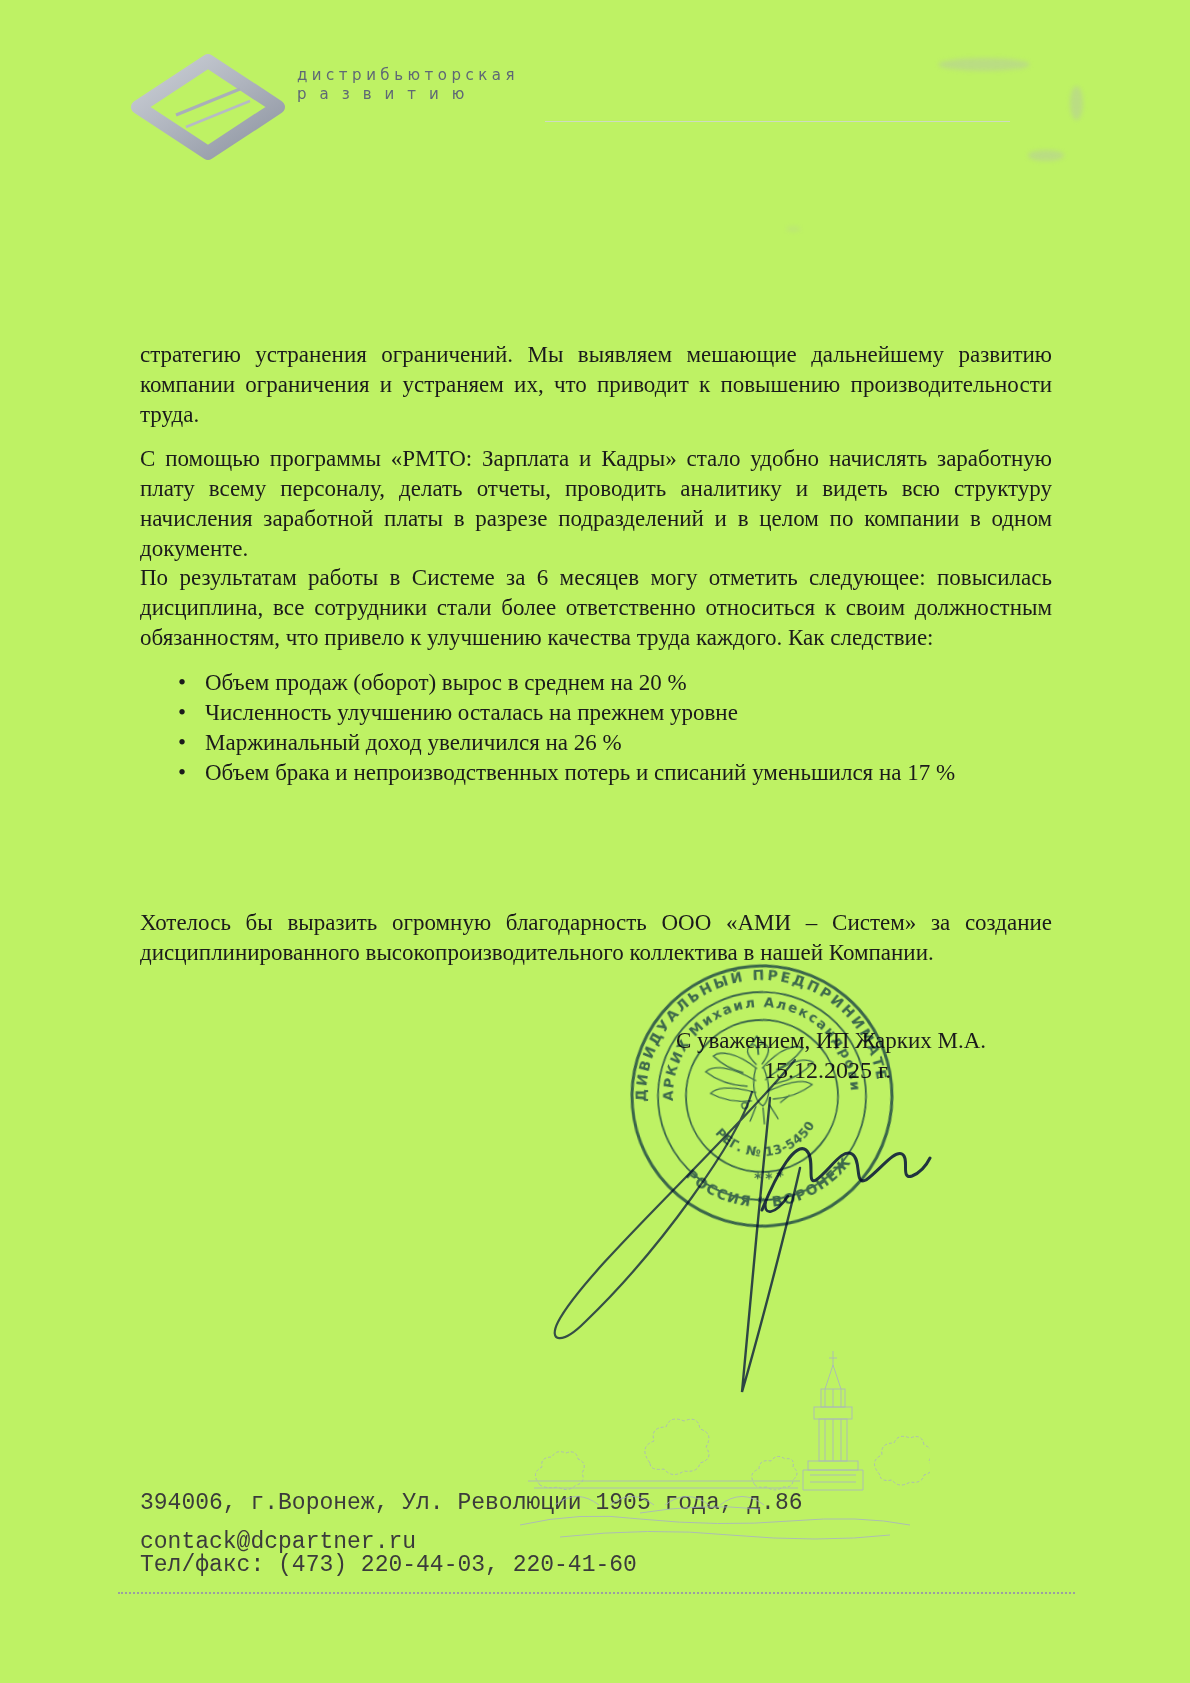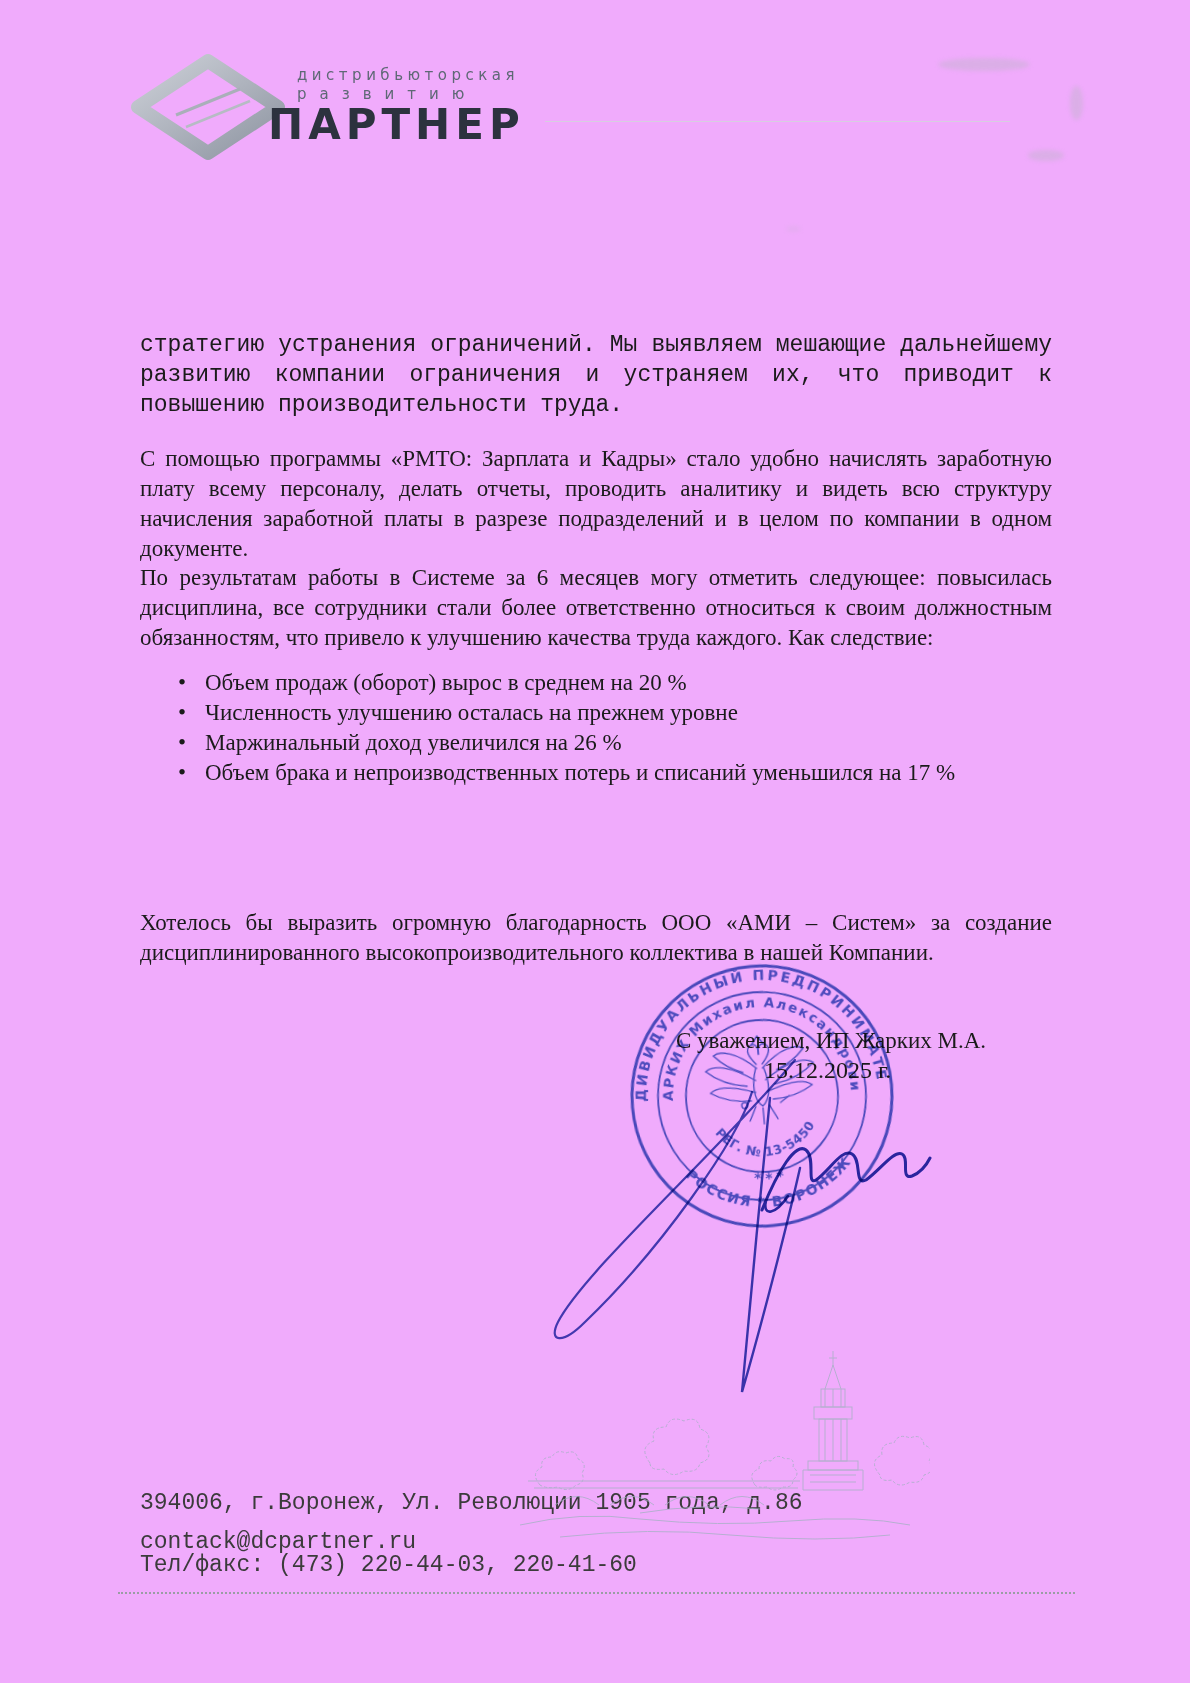--- a/index.html
+++ b/index.html
@@ -1,19 +1,19 @@
 <!DOCTYPE html>
 <html><head>
 <meta charset="utf-8">
 <style>
   * { margin:0; padding:0; box-sizing:border-box; }
   html,body { background:#e9e9e9; }
   .page {
     position:relative; width:1190px; height:1683px; margin:0 auto;
-    background:#f0abfc; overflow:hidden;
+    background:#bef264; overflow:hidden;
     font-family:"Liberation Serif","DejaVu Serif",serif; color:#1b1b1b;
   }
   
   .logo-icon { position:absolute; left:130px; top:52px; }
   .tagline { position:absolute; left:297px; top:66px; width:260px;
     font-family:"DejaVu Sans","Liberation Sans",sans-serif;
     font-size:15px; letter-spacing:4.5px; color:#5e6875; }
   .tagline2 { position:absolute; left:297px; top:85px; width:260px;
     font-family:"DejaVu Sans","Liberation Sans",sans-serif;
     font-size:15px; letter-spacing:13px; color:#5e6875; }
@@ -24,21 +24,21 @@
     background:#d2d4d9; opacity:.8; }
   .smudge { position:absolute; background:rgba(178,182,190,.34);
     border-radius:50%; filter:blur(2px); }
   .sm1 { left:938px; top:58px;  width:92px; height:13px; }
   .sm2 { left:1028px; top:150px; width:36px; height:11px; }
   .sm3 { left:1070px; top:86px;  width:13px; height:34px; }
   .sm4 { left:786px;  top:226px; width:15px; height:6px; opacity:.5; }
   
   .para { position:absolute; left:140px; width:912px;
     font-size:23px; line-height:30px; text-align:justify; }
-  .p1 { top:330px;font-family:Liberation Mono, monospace; }
+  .p1 { top:340px; }
   .p2 { top:444px; }
   .p3 { top:563px; }
   .p4 { top:787px; }
   .p5 { top:908px; }
   .bullets { position:absolute; left:140px; top:668px; width:912px; list-style:none; }
   .bullets li { position:relative; padding-left:65px; font-size:23px; line-height:30px; }
   .bullets li::before { content:"\2022"; position:absolute; left:38px; top:0;
     font-size:23px; }
   .closing { position:absolute; left:676px; top:1028px; font-size:23px; z-index:1; }
   .date    { position:absolute; left:764px; top:1057px; font-size:24px; z-index:1; }
@@ -71,21 +71,20 @@
         <stop offset="0.5" stop-color="#aeb3bd"></stop>
         <stop offset="1" stop-color="#8d94a1"></stop>
       </linearGradient>
     </defs>
     <path d="M78 9 L148 55 L78 101 L8 55 Z" fill="none" stroke="url(#diam)" stroke-width="14" stroke-linejoin="round"></path>
     <path d="M46 63 L110 37" stroke="#a9afb9" stroke-width="3" fill="none"></path>
     <path d="M56 75 L120 49" stroke="#b6bbc4" stroke-width="2.5" fill="none"></path>
   </svg>
   <div class="tagline">дистрибьюторская</div>
   <div class="tagline2">развитию</div>
-  <div class="brand" style="text-transform:uppercase">партнер</div>
   <div class="head-rule"></div>
   <div class="smudge sm1"></div>
   <div class="smudge sm2"></div>
   <div class="smudge sm3"></div>
   <div class="smudge sm4"></div>
 
   <p class="para p1">стратегию устранения ограничений. Мы выявляем мешающие дальнейшему развитию компании ограничения и устраняем их, что приводит к повышению производительности труда.</p>
   <p class="para p2">С помощью программы «РМТО: Зарплата и Кадры» стало удобно начислять заработную плату всему персоналу, делать отчеты, проводить аналитику и видеть всю структуру начисления заработной платы в разрезе подразделений и в целом по компании в одном документе.</p>
   <p class="para p3">По результатам работы в Системе за 6 месяцев могу отметить следующее: повысилась дисциплина, все сотрудники стали более ответственно относиться к своим должностным обязанностям, что привело к улучшению качества труда каждого. Как следствие:</p>
 

